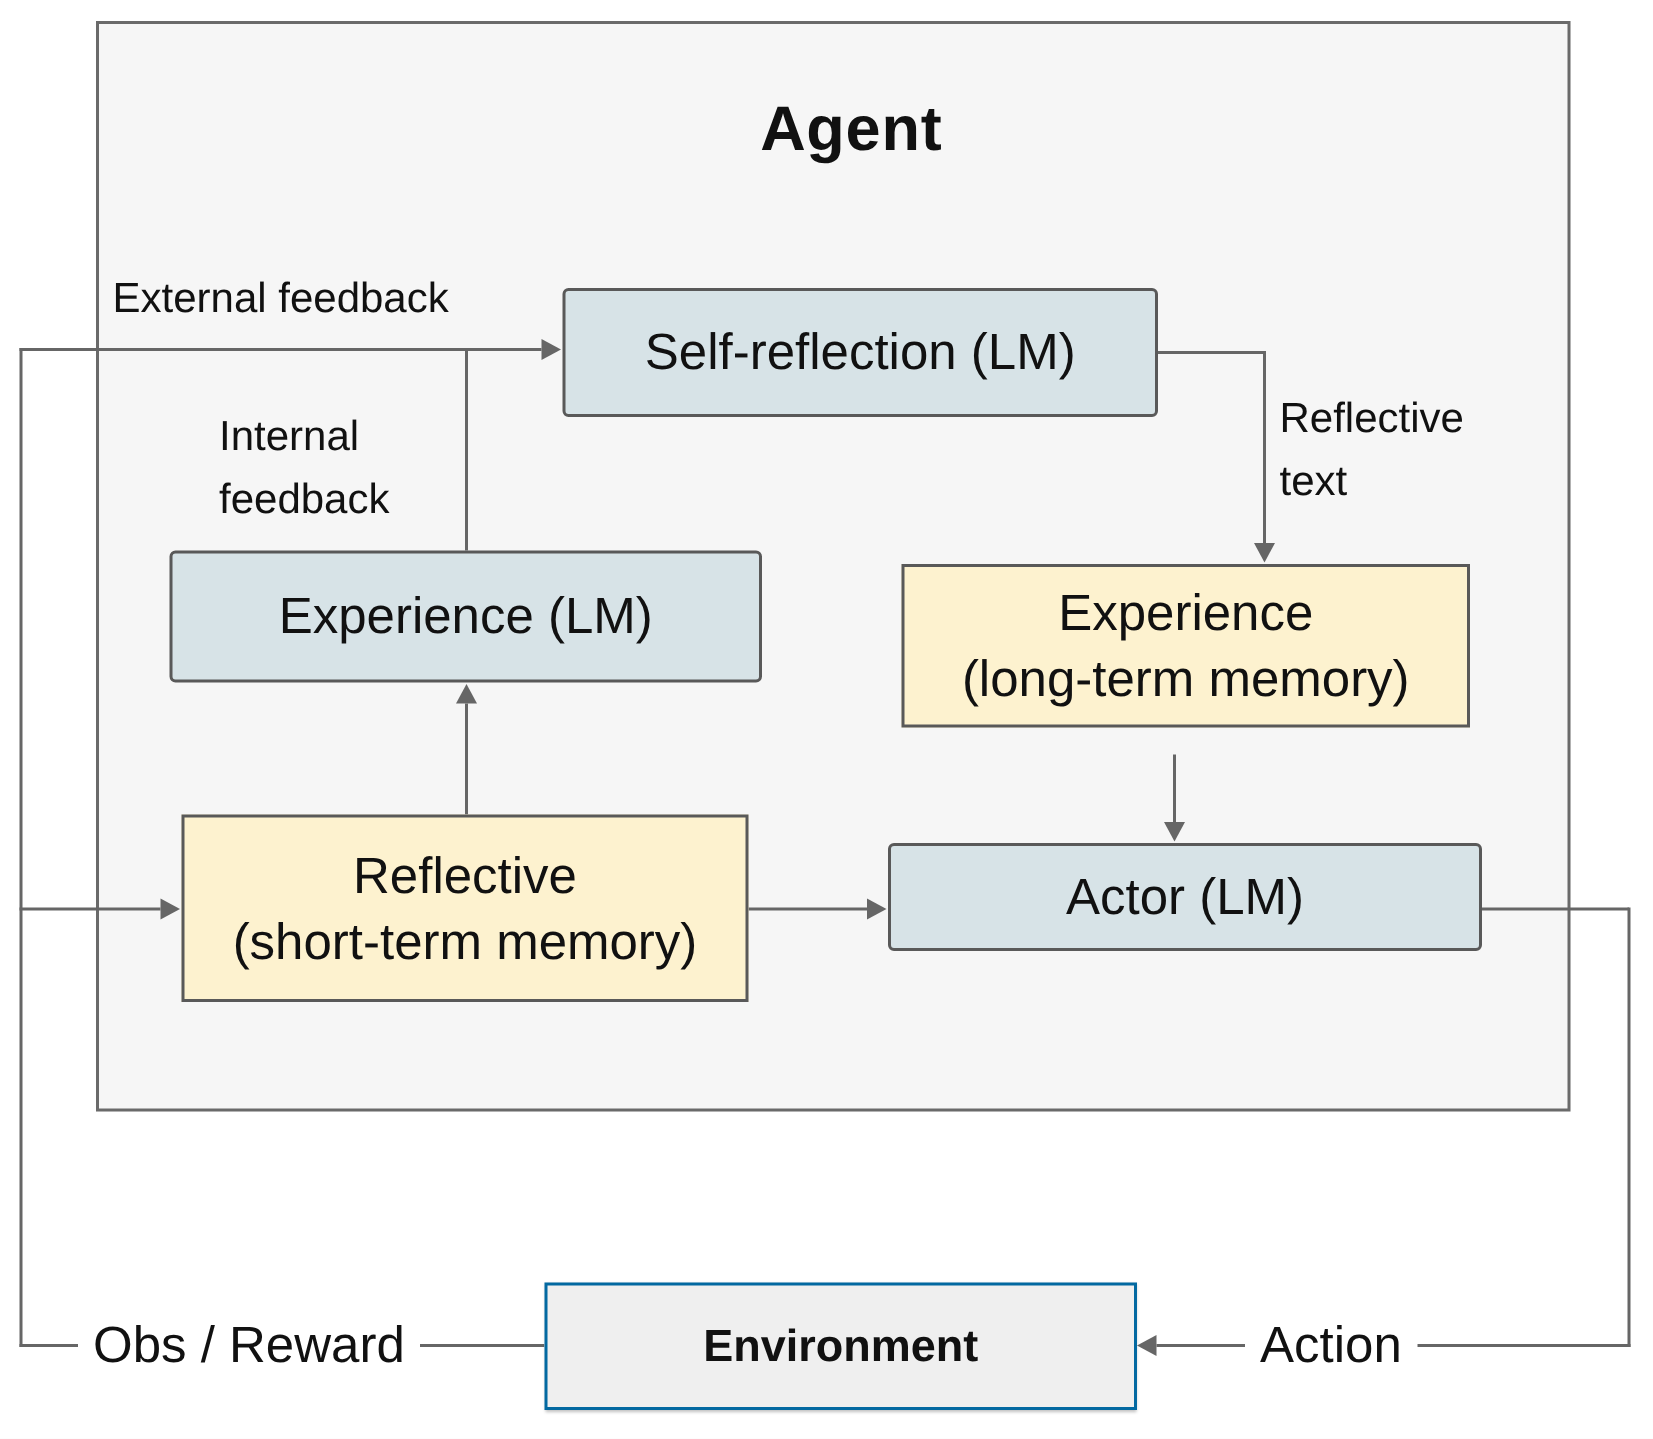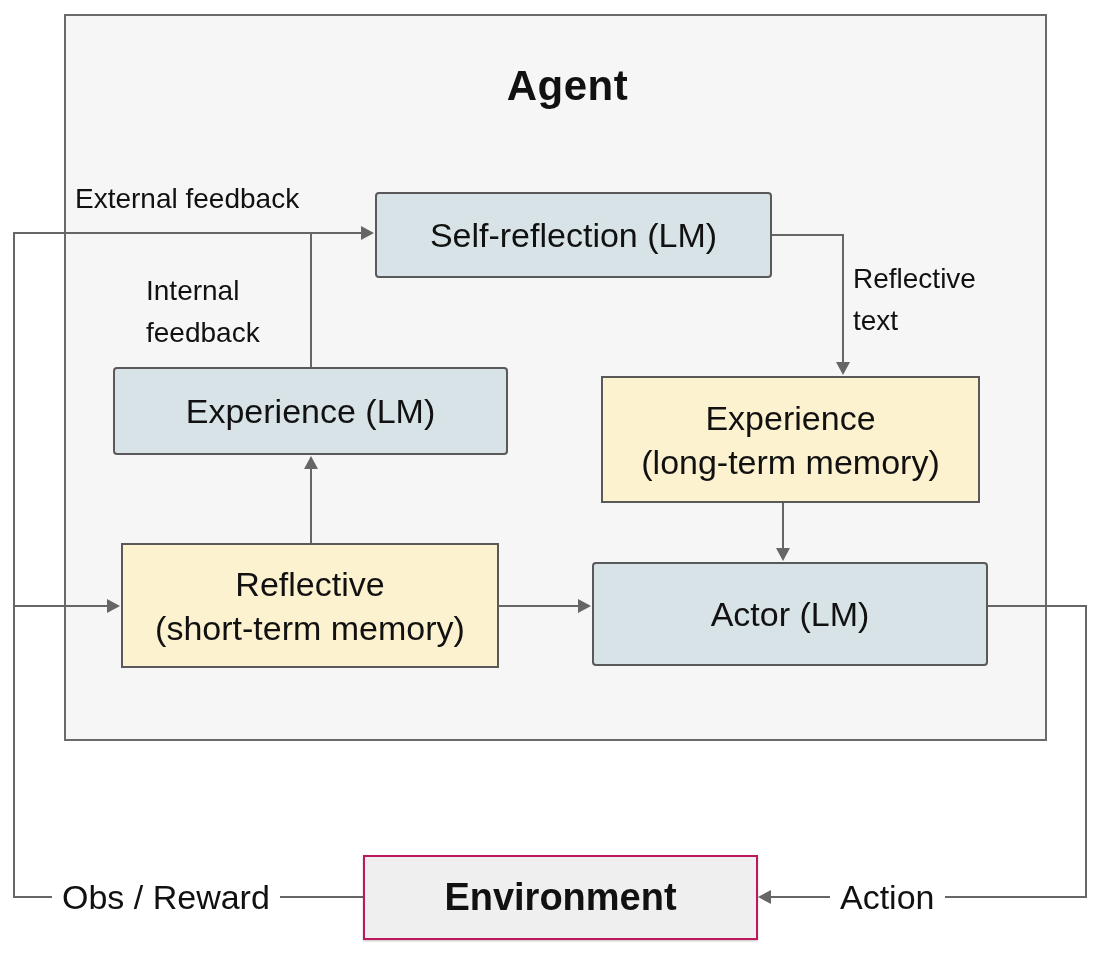--- a/index.html
+++ b/index.html
@@ -20,24 +20,24 @@
   }
   
   .node{
     box-sizing:border-box;border:2px solid var(--node-border,#595959);
     display:flex;flex-direction:column;align-items:center;justify-content:center;
     font-size:34px;line-height:44px;text-align:center;
   }
   .node.round{border-radius:4px;background:var(--lm-fill,#d7e3e7);}
   .node.square{background:var(--memory-fill,#fdf2cf);}
   .env{
-    box-sizing:border-box;border:2px solid #be185d;
+    box-sizing:border-box;border:2px solid #0369a1;
     background:var(--environment-fill,#efefef);
     display:flex;align-items:center;justify-content:center;
-    font-size:38px;font-weight:bold;
+    font-size:30px;font-weight:bold;
     box-shadow:0 1px 2px rgba(0,0,0,0.25);
   }
   
   .edge-label{font-size:28px;line-height:42px;}
   .io-label{
     font-size:34px;line-height:42px;text-align:center;background:#ffffff;
     padding:0 10px;
   }
   
   .line{background:var(--stroke,#666);}
@@ -87,31 +87,31 @@
   <div class="abs line" style="left:13px;top:896px;width:350px;height:2px;"></div>
 
   <div class="abs node round" style="left:375px;top:192px;width:397px;height:86px;">
     <span>Self-reflection (LM)</span>
   </div>
 
   <div class="abs node round" style="left:113px;top:367px;width:395px;height:88px;">
     <span>Experience (LM)</span>
   </div>
 
-  <div class="abs node square" style="left:601px;top:376px;width:379px;height:127px;">
+  <div class="abs node square" style="left:601px;top:376px;width:379px;height:109px;">
     <span>Experience</span>
     <span>(long-term memory)</span>
   </div>
 
   <div class="abs node square" style="left:121px;top:543px;width:378px;height:125px;">
     <span>Reflective</span>
     <span>(short-term memory)</span>
   </div>
 
-  <div class="abs node round" style="left:592px;top:562px;width:396px;height:104px;">
+  <div class="abs node round" style="left:592px;top:562px;width:396px;height:72px;">
     <span>Actor (LM)</span>
   </div>
 
   <div class="abs env" style="left:363px;top:855px;width:395px;height:85px;">
     <span>Environment</span>
   </div>
 
   <div class="abs edge-label" style="left:75px;top:178px;width:280px;">External feedback</div>
 
   <div class="abs edge-label" style="left:146px;top:270px;width:180px;">

